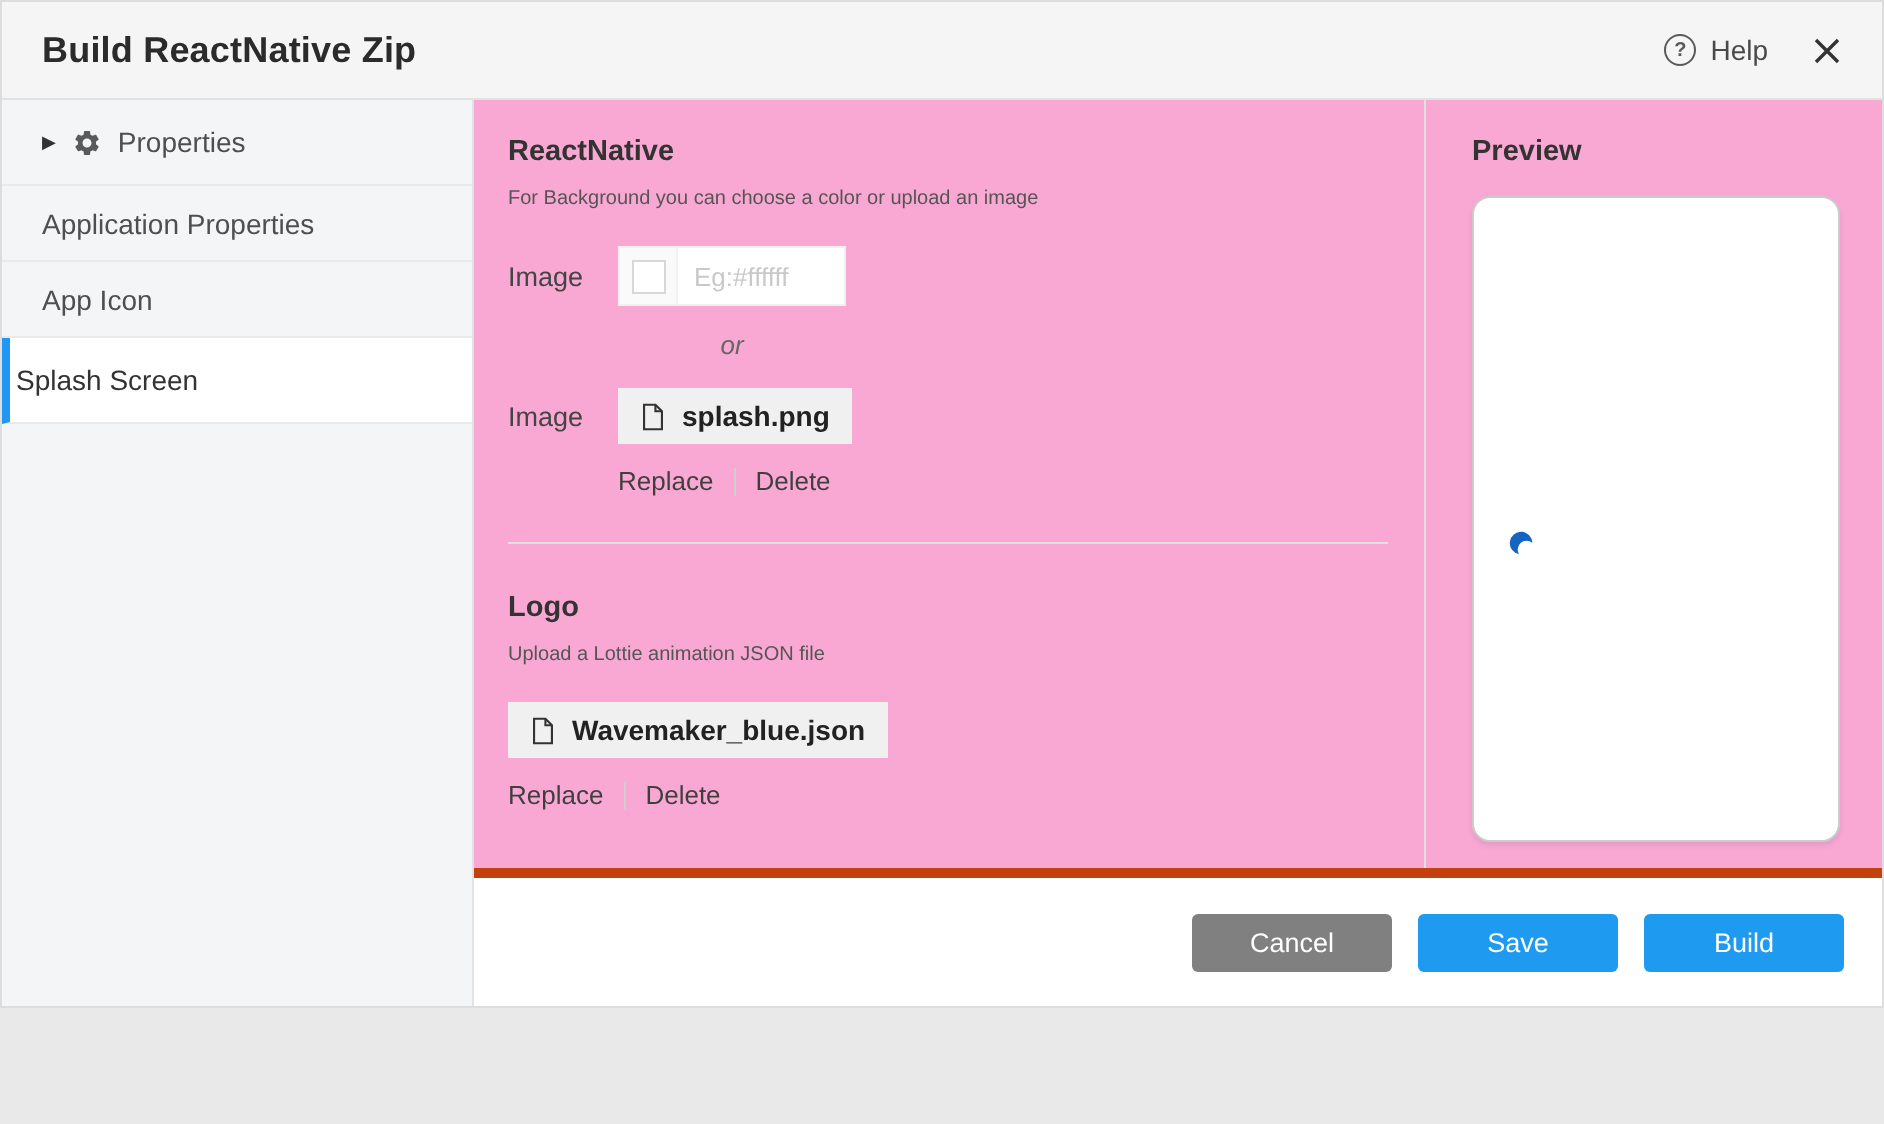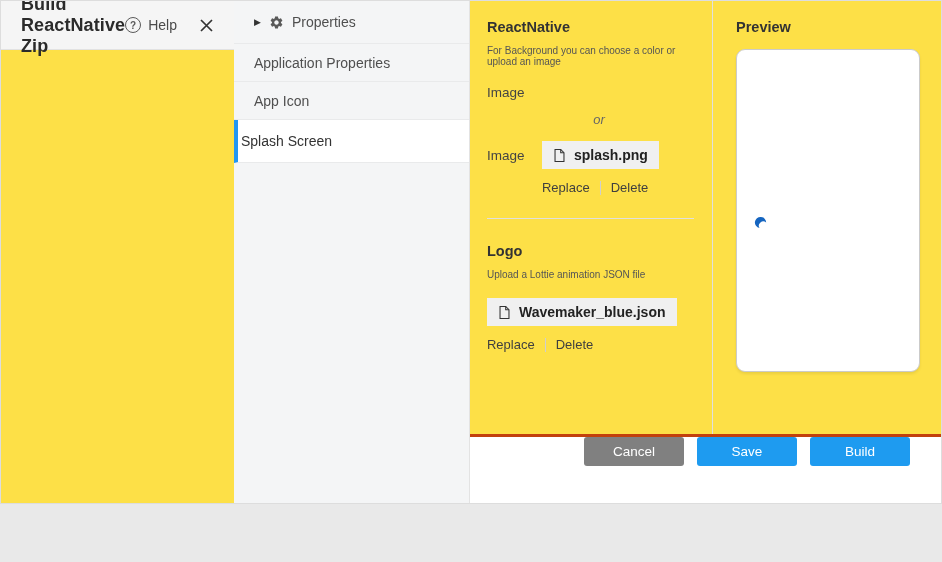--- a/index.html
+++ b/index.html
@@ -4,22 +4,22 @@
 <style>
   * { box-sizing: border-box; margin: 0; padding: 0; }
   html, body { background: #e9e9e9; }
   body {
     font-family: "Liberation Sans", "DejaVu Sans", sans-serif;
     width: 942px; height: 562px;
     color: #333;
   }
   .modal {
     width: 942px; height: 504px;
-    background: #fde047;
-    display: flex; 
+    background: #f9a8d4;
+    display: flex; flex-direction: column;
     overflow: hidden;
     border: 1px solid #ddd;
   }
   
   .header {
     height: 49px; flex: 0 0 49px;
     background: #f5f5f5;
     border-bottom: 1px solid #e2e2e2;
     display: flex; align-items: center;
     padding: 0 20px;
@@ -98,23 +98,23 @@
   .preview-box {
     margin-top: 14px; width: 184px; height: 323px;
     background: #fff; border: 1px solid #cbcbcb; border-radius: 9px;
     box-shadow: 0 2px 3px rgba(0,0,0,0.08);
     position: relative;
   }
   .crescent { position: absolute; left: 16px; top: 165px; width: 15px; height: 15px; }
   
   .footer {
     height: 69px; flex: 0 0 69px;
-    border-top: 3px solid #c2410c; background: #fff;
-    display: flex; align-items: flex-start; justify-content: flex-end;
-    gap: 13px; padding-right: 31px;
+    border-top: 5px solid #c2410c; background: #fff;
+    display: flex; align-items: center; justify-content: flex-end;
+    gap: 13px; padding-right: 19px;
   }
   .btn {
     width: 100px; height: 29px; border: none; border-radius: 3px;
     color: #fff; font-size: 13.5px; cursor: pointer;
     font-family: "Liberation Sans", "DejaVu Sans", sans-serif;
   }
   .btn-cancel { background: #808080; }
   .btn-primary { background: #1e9bf0; }
 </style>
 </head>
@@ -163,20 +163,26 @@
     <div class="right-area">
       <div class="content-row">
 
         <div class="main">
 
           <div class="section-title">ReactNative</div>
           <div class="section-desc">For Background you can choose a color or upload an image</div>
 
           <div class="field-row">
             <span class="field-label">Image</span>
+            <div class="color-group">
+              <span class="swatch-box">
+                  <span class="swatch"></span>
+                </span>
+              <input class="color-input" type="text" placeholder="Eg:#ffffff" style="">
+            </div>
           </div>
 
           <div class="or-text">or</div>
 
           <div class="field-row">
             <span class="field-label">Image</span>
             <span class="file-chip">
               <svg width="13" height="15" viewBox="0 0 16 18">
                   <path d="M2.5 1.5h7l4 4v11h-11z" fill="none" stroke="#333" stroke-width="1.3"></path>
                   <path d="M9.5 1.5v4h4" fill="none" stroke="#333" stroke-width="1.3"></path>

